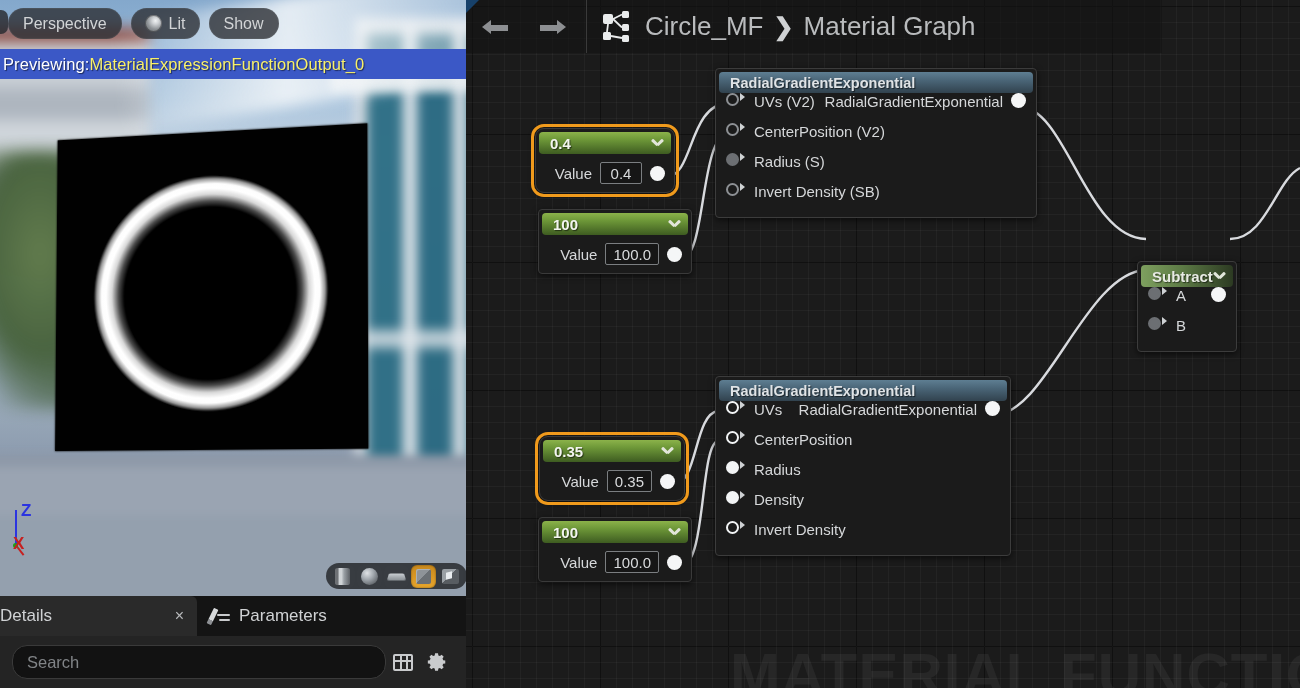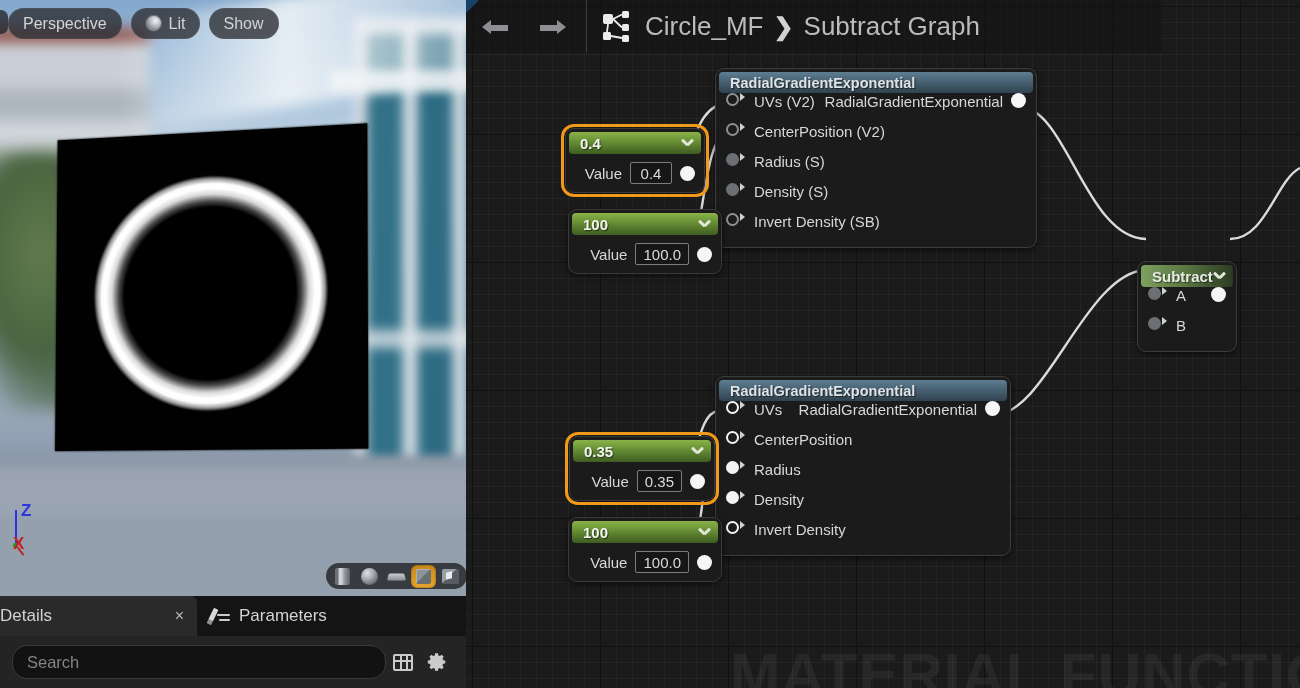--- a/index.html
+++ b/index.html
@@ -238,21 +238,21 @@
   .crumb-sep { color:#cfd1d3; font-size:24px; font-weight:bold; }
 
   .watermark {
     position:absolute; left:264px; top:640px;
     font-size:60px; font-weight:bold; letter-spacing:1px;
     color:rgba(255,255,255,.055);
     white-space:nowrap; user-select:none;
   }
 
   
-  .node { position:absolute; border-radius:9px; }
+  .node { position:absolute; border-radius:4px; }
 
   .node-fn {
     background:#1b1b1b;
     border:1px solid #3c3c3c;
     box-shadow:0 2px 6px rgba(0,0,0,.6);
   }
   .hdr-fn {
     height:21px; margin:3px 3px 0 3px; border-radius:4px;
     background: linear-gradient(to bottom, #5e7e92 0%, #4a6577 40%, #31424e 100%);
     display:flex; align-items:center; padding-left:11px;
@@ -271,21 +271,21 @@
     width:0; height:0; margin-left:1px;
     border-top:4px solid transparent; border-bottom:4px solid transparent;
     border-left:5px solid #cfd2d4;
   }
   .pin-label { margin-left:9px; color:#d5d7d9; font-size:15px; }
   .out-row { justify-content:flex-end; }
   .out-label { color:#d5d7d9; font-size:15px; margin-right:8px; }
   .out-pin { width:15px; height:15px; border-radius:50%; background:#f5f6f7; flex:0 0 auto; }
 
   
-  .node-sp { background:#1b1b1b; border:1px solid #3a3a3a; box-shadow:0 2px 6px rgba(0,0,0,.6);margin-left:30px; }
+  .node-sp { background:#1b1b1b; border:1px solid #3a3a3a; box-shadow:0 2px 6px rgba(0,0,0,.6); }
   .node-sp.selected { outline:3px solid #f09a1c; outline-offset:1px; border-radius:9px; }
   .hdr-sp {
     height:22px; margin:3px 3px 0 3px; border-radius:4px;
     background: linear-gradient(to bottom, #8bb24a 0%, #6d9738 35%, #3e5c21 100%);
     display:flex; align-items:center; padding:0 8px 0 11px;
     color:#f3f5f0; font-size:15px; font-weight:bold;
     text-shadow:1px 1px 1px rgba(0,0,0,.55);
   }
   .chev { margin-left:auto; width:11px; height:11px; position:relative; }
   .chev::before, .chev::after {
@@ -340,20 +340,24 @@
       </div>
       <div class="pill small">
         <span class="lit-glyph"></span>
         <span>Lit</span>
       </div>
       <div class="pill">
         <span>Show</span>
       </div>
     </div>
 
+    <div class="previewing-bar">
+      <span class="lbl">Previewing:</span>
+      <span> MaterialExpressionFunctionOutput_0</span>
+    </div>
 
     <div class="gizmo">
       <span class="axZ"></span>
       <span class="axX"></span>
       <span class="dotY"></span>
       <span class="lZ">Z</span>
       <span class="lX">X</span>
     </div>
 
     <div class="shape-bar">
@@ -447,21 +451,21 @@
           <rect x="23" y="0" width="7" height="7" rx="1.5" fill="#e9ebec"></rect>
           <rect x="23" y="13" width="7" height="7" rx="1.5" fill="#e9ebec"></rect>
           <rect x="4" y="21" width="8" height="8" rx="1.5" fill="#e9ebec"></rect>
           <rect x="23" y="24" width="7" height="7" rx="1.5" fill="#e9ebec"></rect>
           <path d="M14 8 L23 3.5 M14 8 L23 16.5 M9 13 L8 21 M12 25 L23 27" stroke="#e9ebec" stroke-width="1.8" fill="none"></path>
         </svg>
       </div>
       <div class="breadcrumb">
         <span>Circle_MF</span>
         <span class="crumb-sep">❯</span>
-        <span>Subtract Graph</span>
+        <span>Material Graph</span>
       </div>
     </div>
 
     <div class="node node-fn" style="left:249px; top:68px; width:322px;">
       <div class="hdr-fn">RadialGradientExponential</div>
       <div class="pinrow out-row">
         <span class="out-label">RadialGradientExponential</span>
         <span class="out-pin"></span>
       </div>
       <div class="pinrow" style="margin-top:-30px;">
@@ -472,25 +476,20 @@
       <div class="pinrow">
         <span class="pin"></span>
           <span class="pin-arrow"></span>
         <span class="pin-label">CenterPosition (V2)</span>
       </div>
       <div class="pinrow">
         <span class="pin filled"></span>
           <span class="pin-arrow"></span>
         <span class="pin-label">Radius (S)</span>
       </div>
-      <div class="pinrow">
-        <span class="pin filled"></span>
-          <span class="pin-arrow"></span>
-        <span class="pin-label">Density (S)</span>
-      </div>
       <div class="pinrow" style="height:34px;">
         <span class="pin"></span>
           <span class="pin-arrow"></span>
         <span class="pin-label">Invert Density (SB)</span>
       </div>
     </div>
 
     <div class="node node-fn" style="left:249px; top:376px; width:296px;">
       <div class="hdr-fn">RadialGradientExponential</div>
       <div class="pinrow out-row">

